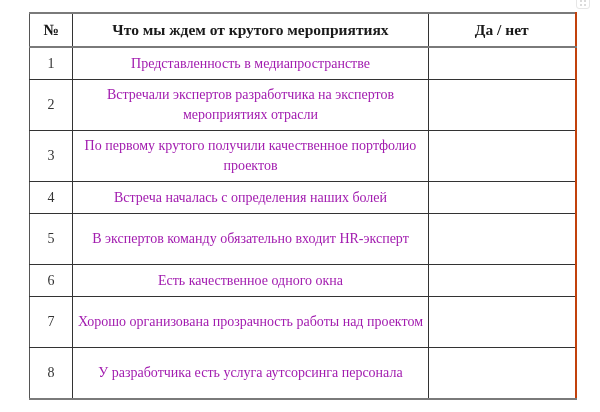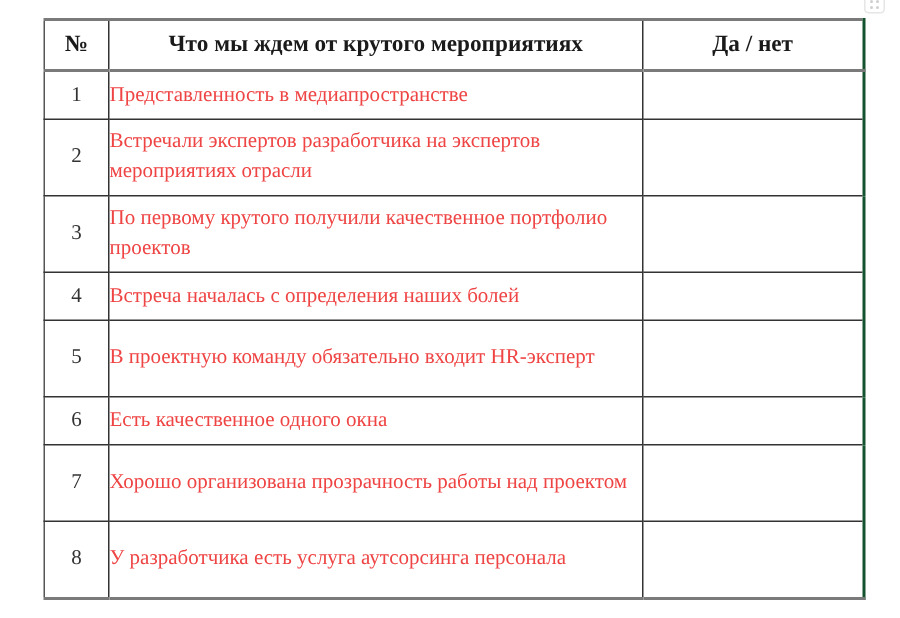--- a/index.html
+++ b/index.html
@@ -66,35 +66,36 @@
     table.checklist thead th {
       border-bottom: 2px solid #7a7a7a;
     }
     table.checklist tbody tr:last-child td {
       border-bottom: 2px solid #7a7a7a;
     }
     table.checklist th:first-child, table.checklist td:first-child {
       border-left: 1px solid #555555;
     }
     table.checklist th:last-child, table.checklist td:last-child {
-      border-right: 2px solid #14532d;
+      border-right: 2px solid #c2410c;
     }
     td.num {
       text-align: center;
       font-size: 14px;
       color: #333333;
       vertical-align: top;
       padding-top: 7px;
     }
     td.text {
       font-size: 14px;
       line-height: 20px;
       padding: 5px 6px 5px 7px;
-      color: #ef4444;
+      color: #a21caf;
       vertical-align: top;
+      text-align: center;
     }
     td.answer {
       background: #ffffff;
     }
     tr.single td { height: 31px; }
     tr.double td { height: 50px; }
   </style>
 </head>
 <body>
 
@@ -134,21 +135,21 @@
       <td class="text">По первому крутого получили качественное портфолио проектов</td>
       <td class="answer"></td>
     </tr>
     <tr class="single">
       <td class="num">4</td>
       <td class="text">Встреча началась с определения наших болей</td>
       <td class="answer"></td>
     </tr>
     <tr class="double">
       <td class="num">5</td>
-      <td class="text">В проектную команду обязательно входит HR-эксперт</td>
+      <td class="text">В экспертов команду обязательно входит HR-эксперт</td>
       <td class="answer"></td>
     </tr>
     <tr class="single">
       <td class="num">6</td>
       <td class="text">Есть качественное одного окна</td>
       <td class="answer"></td>
     </tr>
     <tr class="double">
       <td class="num">7</td>
       <td class="text">Хорошо организована прозрачность работы над проектом</td>

